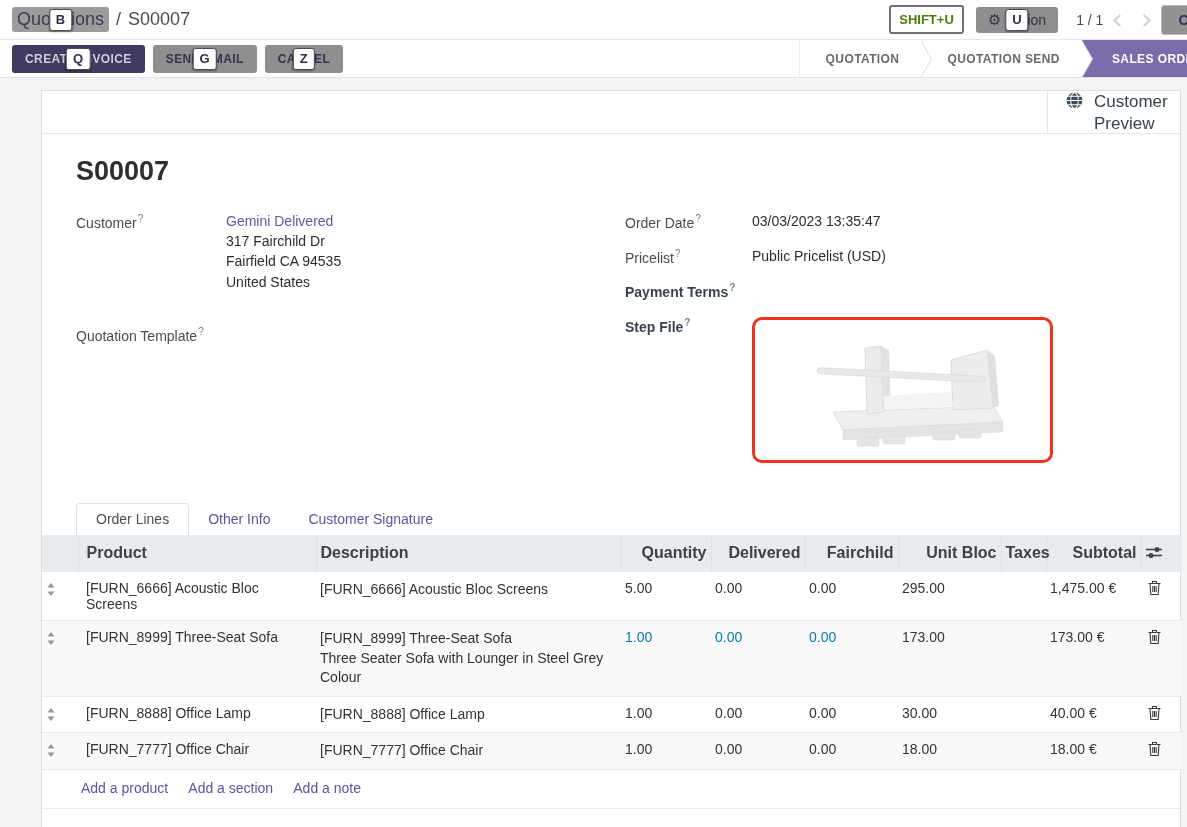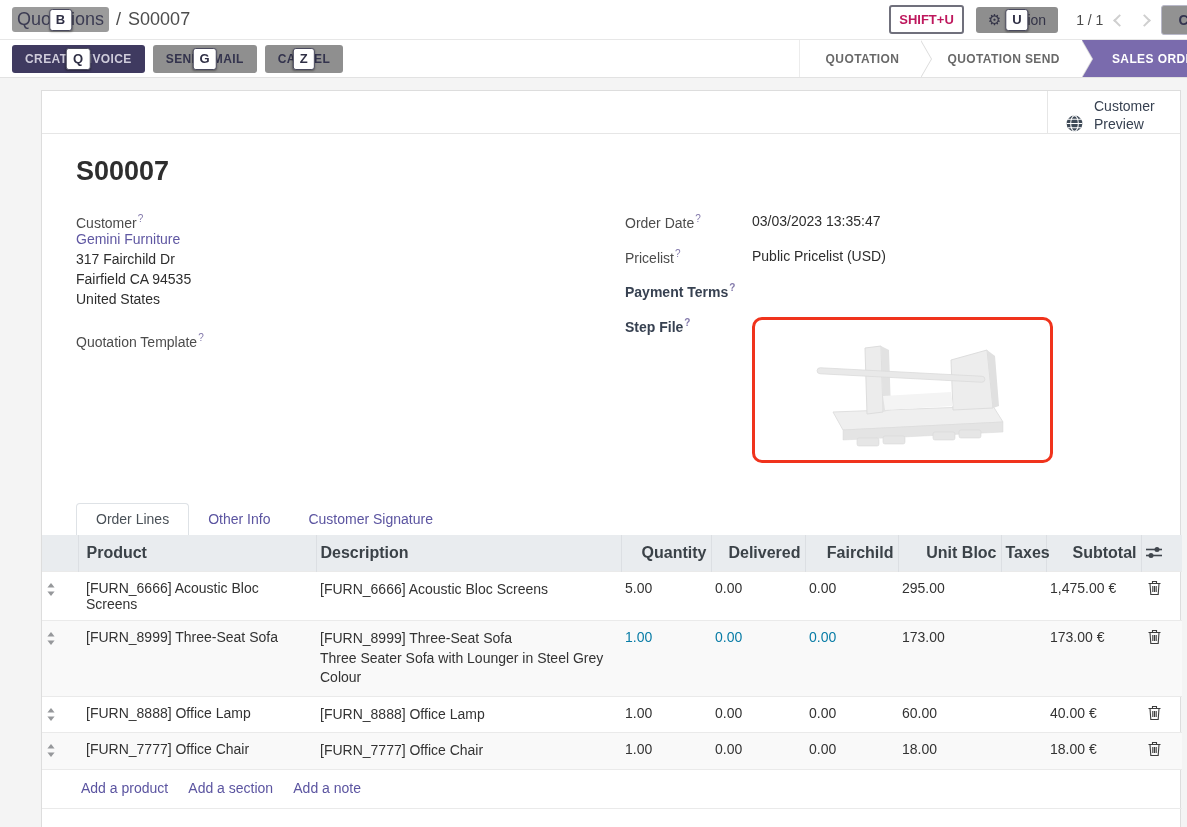--- a/index.html
+++ b/index.html
@@ -10,21 +10,21 @@
   .topbar { height:40px; display:flex; align-items:center; justify-content:space-between;
             padding-left:12px; border-bottom:1px solid #e7e7e7; position:relative; }
   .breadcrumb { font-size:18px; color:#4c4c4c; display:flex; align-items:center; gap:7px; }
   .crumb-hl { background:#9b9b9b; color:#3b3b52; padding:2px 5px; border-radius:3px; position:relative; }
   .kbd { position:absolute; left:50%; top:50%; transform:translate(-50%,-50%);
          background:#fff; border:1px solid #4a4a5e; border-radius:3px; padding:0 6px;
          font-size:13px; font-weight:700; color:#2f2f45; line-height:20px;
          box-shadow:0 1px 2px rgba(0,0,0,.35); white-space:nowrap; }
   .topbar-right { display:flex; align-items:center; gap:12px; }
   .kbd-static { background:#fff; border:2px solid #70707c; border-radius:3px; padding:5px 8px;
-                font-size:13px; font-weight:700; color:#be185d; }
+                font-size:13px; font-weight:700; color:#4d7c0f; }
   .action-btn { background:#8e8e8e; border-radius:3px; padding:5px 12px; display:flex;
                 align-items:center; gap:6px; color:#333347; font-size:14px; position:relative; cursor:pointer; }
   .gear { font-size:15px; line-height:1; }
   .pager { font-size:14px; color:#4a4a4a; margin-left:6px; }
   .chev { width:9px; height:9px; border-top:2px solid #cfcfcf; border-right:2px solid #cfcfcf;
           display:inline-block; }
   .chev.left  { transform:rotate(-135deg); margin-right:4px; }
   .chev.right { transform:rotate(45deg); }
   .create-btn { background:#929292; border:1px solid #b9b9c9; border-radius:3px; padding:6px 16px;
                 color:#33334f; font-size:14px; font-weight:700; position:relative;
@@ -49,40 +49,40 @@
           border-bottom:19px solid transparent; border-left:11px solid #dcdcdc; z-index:2; }
   .step:not(:last-child)::after { content:''; position:absolute; right:-10px; top:50%;
           transform:translateY(-50%); border-top:19px solid transparent;
           border-bottom:19px solid transparent; border-left:11px solid #fff; z-index:3; }
   .step.active { background:#7a6bad; color:#fff; padding:0 44px 0 30px; margin-right:-60px; }
 
   
   .content { background:#f4f4f4; height:749px; padding:12px 6px 0 41px; }
   .sheet { background:#fff; border:1px solid #ddd; width:1140px; height:760px; }
   .sheet-topstrip { height:43px; border-bottom:1px solid #e6e6e6; display:flex; justify-content:flex-end; }
-  .preview-btn { display:flex; align-items:flex-end; gap:10px; padding:0 22px 0 17px;
-                 border-left:1px solid #e6e6e6; color:#374151; font-size:14px;
+  .preview-btn { display:flex; align-items:flex-start; gap:10px; padding:0 22px 0 17px;
+                 border-left:1px solid #e6e6e6; color:#374151; font-size:17px;
                  line-height:1.3; cursor:pointer; }
   .preview-btn .lbl { width:64px; }
 
   .sheet-body { padding:22px 40px 0 34px; }
   .record-title { font-size:27px; font-weight:600; color:#2e2e2e; margin-bottom:26px; }
 
   .fields { display:flex; }
   .fcol { width:50%; }
   .frow { display:flex; margin-bottom:10px; font-size:14px; }
   .flabel { width:150px; flex-shrink:0; color:#4c4c4c; }
   .fcol-right .flabel { width:127px; }
   .fcol-right { padding-left:17px; }
   .flabel sup { color:#8379ab; font-size:10px; margin-left:1px; }
   .flabel.bold { font-weight:700; color:#374151; }
   .fvalue { color:#2d2d2d; }
   .fvalue.link { color:#5f57a2; cursor:pointer; }
   .addr { white-space:pre-line; color:#2d2d2d; line-height:1.45; margin-top:2px; }
-  .frow.customer { margin-bottom:22px;flex-direction:column; }
+  .frow.customer { margin-bottom:34px; }
   .frow.gap { margin-bottom:17px; }
 
   .stepfile-box { width:301px; height:146px; border:3px solid #f0331c; border-radius:10px;
                   background:#fff; overflow:hidden; cursor:pointer; }
 
   
   .tabs { display:flex; margin-top:30px; padding-left:34px; align-items:flex-end; }
   .tab { font-size:14px; padding:7px 19px 8px; color:#5b54a0; cursor:pointer; }
   .tab.active { background:#fff; border:1px solid #dee2e6; border-bottom:none;
                 border-radius:4px 4px 0 0; color:#495057; }
@@ -181,21 +181,21 @@
       <div class="record-title">S00007</div>
 
       <div class="fields">
 
         <div class="fcol">
           <div class="frow customer">
             <span class="flabel">
               <span>Customer</span><sup>?</sup>
             </span>
             <span class="fvalue">
-              <span class="fvalue link">Gemini Furniture</span>
+              <span class="fvalue link">Gemini Delivered</span>
               <div class="addr">317 Fairchild Dr
 Fairfield CA 94535
 United States</div>
             </span>
           </div>
           <div class="frow">
             <span class="flabel">
               <span>Quotation Template</span><sup>?</sup>
             </span>
             <span class="fvalue"></span>
@@ -341,21 +341,21 @@
             <svg width="10" height="13" viewBox="0 0 10 13">
               <path d="M5 0 L8.6 4.6 H1.4 Z" fill="#96989b"></path>
                 <path d="M5 13 L1.4 8.4 H8.6 Z" fill="#96989b"></path>
             </svg>
           </td>
           <td class="c-product">[FURN_8888] Office Lamp</td>
           <td class="c-desc">[FURN_8888] Office Lamp</td>
           <td class="num">1.00</td>
           <td class="num">0.00</td>
           <td class="num">0.00</td>
-          <td class="num">60.00</td>
+          <td class="num">30.00</td>
           <td></td>
           <td class="num">40.00 €</td>
           <td class="trash">
             <svg width="13" height="14" viewBox="0 0 13 14">
               <path d="M0.5 2.5h12 M4.5 2.5v-2h4v2 M2 2.5l0.8 11h7.4l0.8-11 M4.8 5v6 M6.5 5v6 M8.2 5v6" fill="none" stroke="#3c3c3c" stroke-width="1.1"></path>
             </svg>
           </td>
         </tr>
         <tr>
           <td class="handle">

